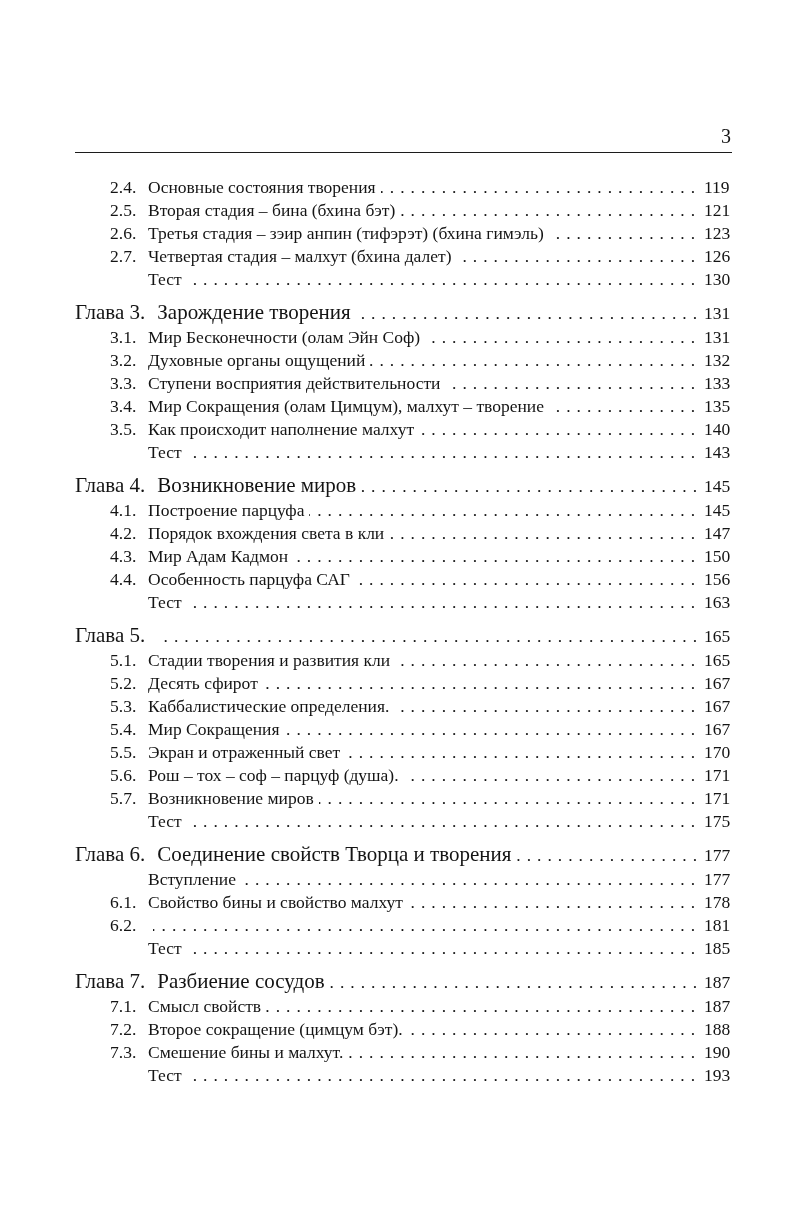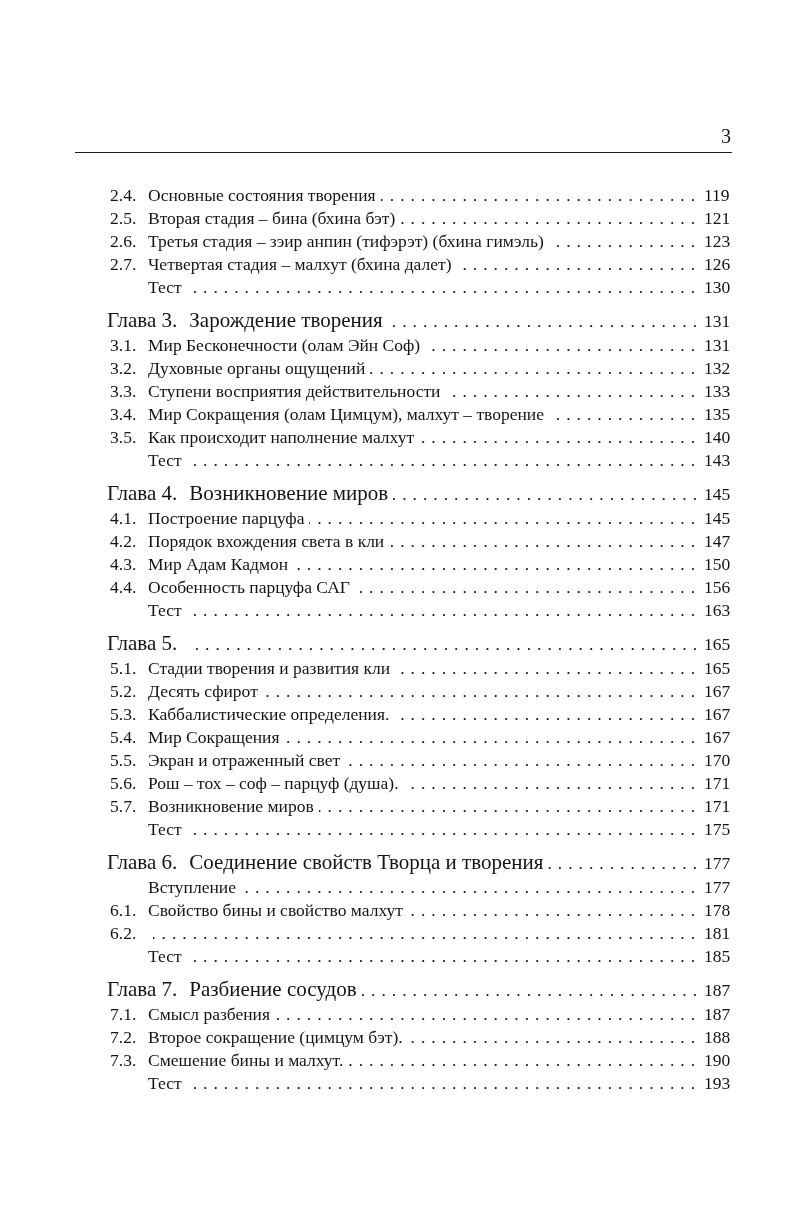--- a/index.html
+++ b/index.html
@@ -33,34 +33,33 @@
     position: absolute;
     left: 75px;
     right: 62px;
     top: 152px;
     border-top: 1.6px solid #1c1c1c;
   }
   .toc {
     position: absolute;
     left: 75px;
     right: 62px;
-    top: 184px;
+    top: 176px;
   }
   .row {
     display: flex;
     align-items: baseline;
     font-size: 17.5px;
     line-height: 23px;
     white-space: nowrap;
   }
   .row.chapter {
     font-size: 21px;
     line-height: 26px;
     margin-top: 8px;
-    margin-left: 32px;
   }
   .row.section { padding-left: 35px; }
   .row.test,
   .row.intro { padding-left: 73px; }
   .num { flex: none; }
   .section .num { width: 38px; }
   .chapter .num { margin-right: 12px; }
   .title { flex: none; }
   .leader {
     flex: 1 1 auto;
@@ -281,21 +280,21 @@
     <span class="pg">185</span>
   </div>
       <div class="row chapter">
     <span class="num">Глава 7.</span>
     <span class="title">Разбиение сосудов</span>
     <span class="leader"></span>
     <span class="pg">187</span>
   </div>
       <div class="row section">
     <span class="num">7.1.</span>
-    <span class="title">Смысл разбения</span>
+    <span class="title">Смысл свойств</span>
     <span class="leader"></span>
     <span class="pg">187</span>
   </div>
       <div class="row section">
     <span class="num">7.2.</span>
     <span class="title">Второе сокращение (цимцум бэт).</span>
     <span class="leader"></span>
     <span class="pg">188</span>
   </div>
       <div class="row section">

